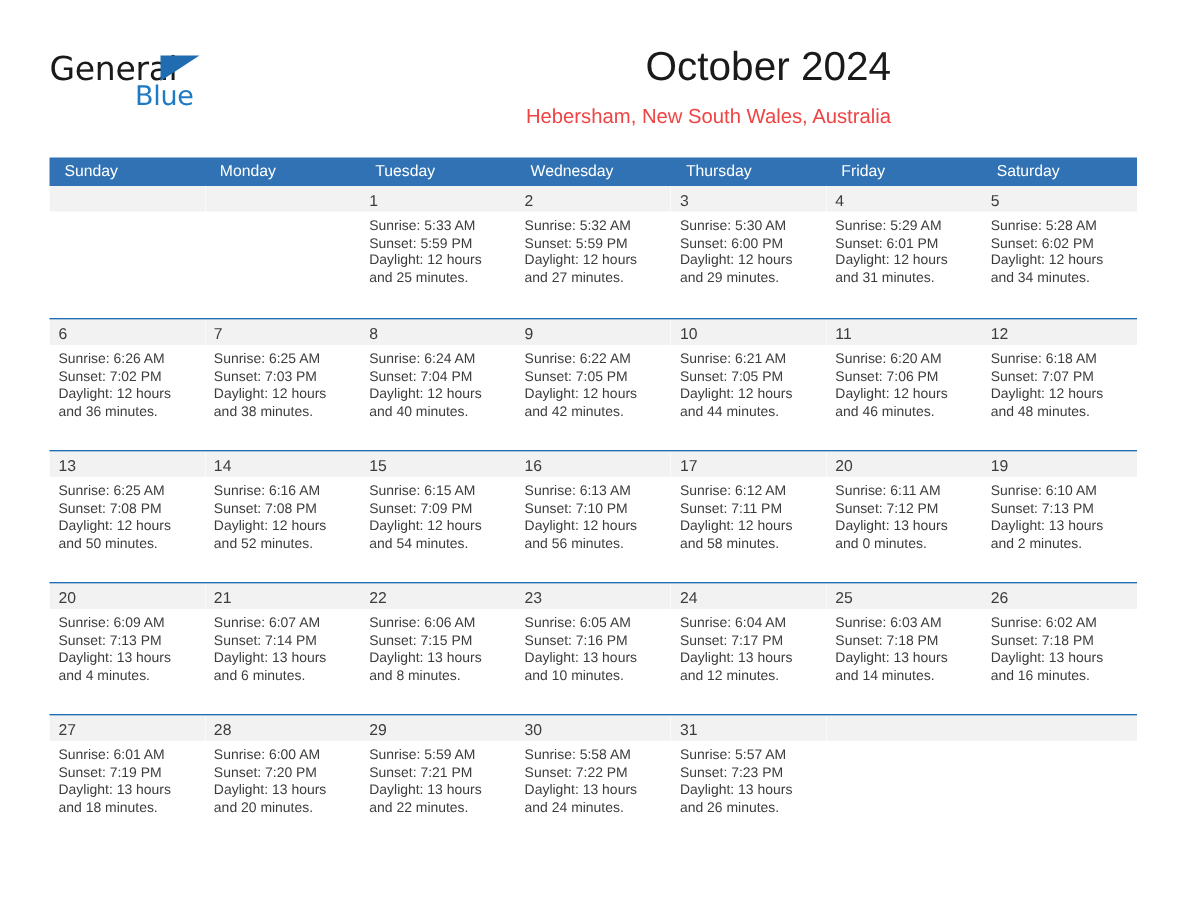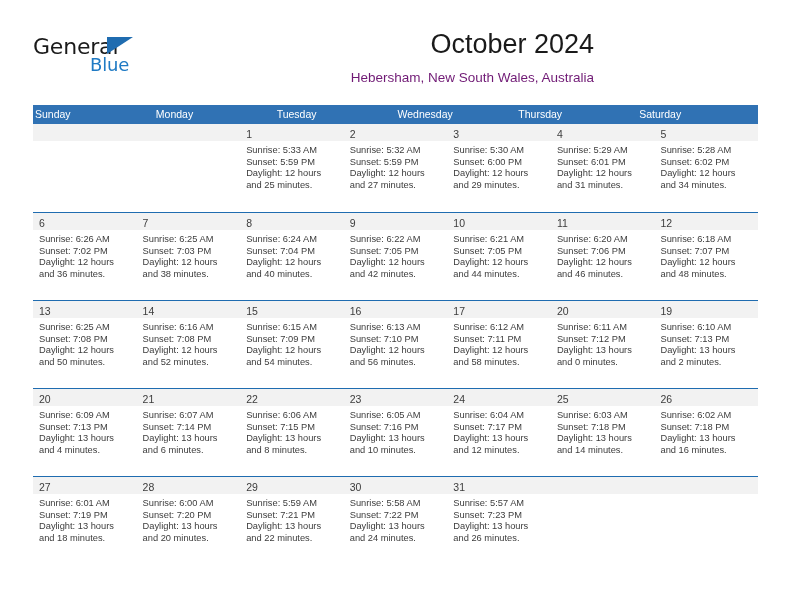--- a/index.html
+++ b/index.html
@@ -73,21 +73,21 @@
   }
   .cal-title {
     font-size: 27px;
     color: #1a1a1a;
     line-height: 32px;
     white-space: nowrap;
   }
   .cal-subtitle {
     margin-top: 10px;
     font-size: 13.5px;
-    color: #701a75;
+    color: #ef4444;
     line-height: 16px;
     white-space: nowrap;
   }
 
   
   .calendar {
     position: absolute;
     left: 33px;
     top: 105px;
     width: 725px;
@@ -96,21 +96,21 @@
   .dow-row {
     display: flex;
     background: #3072b4;
     height: 19px;
   }
   .dow {
     flex: 1 1 0;
     font-size: 10.5px;
     color: #ffffff;
     line-height: 19px;
-    padding-left: 2px;
+    padding-left: 10px;
     box-sizing: border-box;
     overflow: hidden;
     white-space: nowrap;
   }
 
   .week {
     display: flex;
     border-top: 1.6px solid #1f6cb0;
     height: 88px;
     box-sizing: border-box;
@@ -170,20 +170,21 @@
   </div>
 
   <div class="calendar">
 
     <div class="dow-row">
       <div class="dow">Sunday</div>
       <div class="dow">Monday</div>
       <div class="dow">Tuesday</div>
       <div class="dow">Wednesday</div>
       <div class="dow">Thursday</div>
+      <div class="dow">Friday</div>
       <div class="dow">Saturday</div>
     </div>
 
     <div id="weeks-container">
         <div class="week first">
           <div class="cell empty">
             <div class="daynum-strip"><span class="daynum"></span></div>
             <div class="cell-body"></div>
           </div>
           <div class="cell empty">

